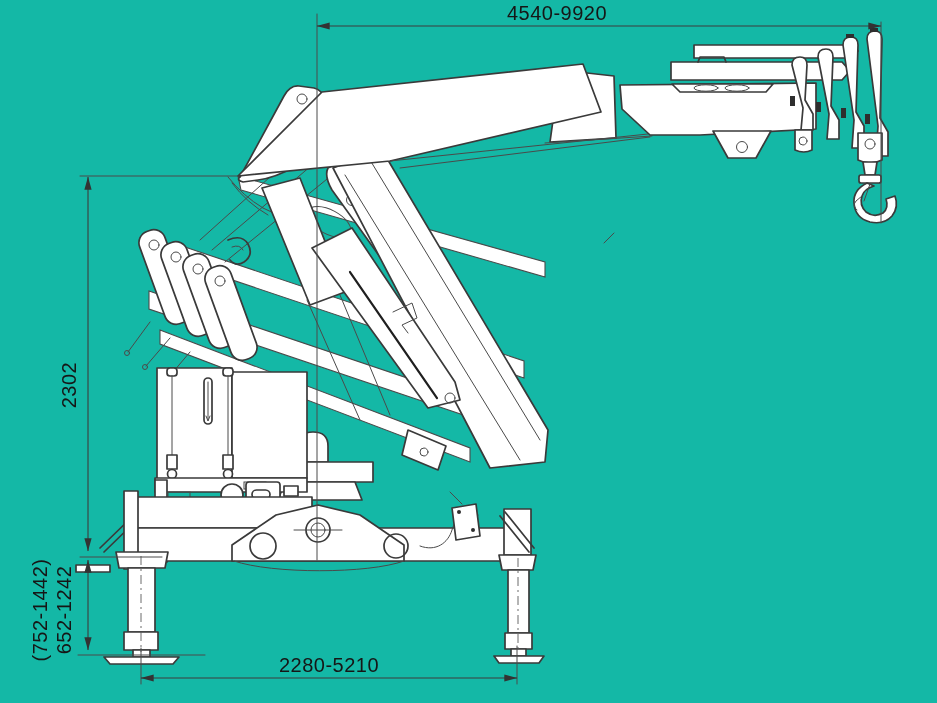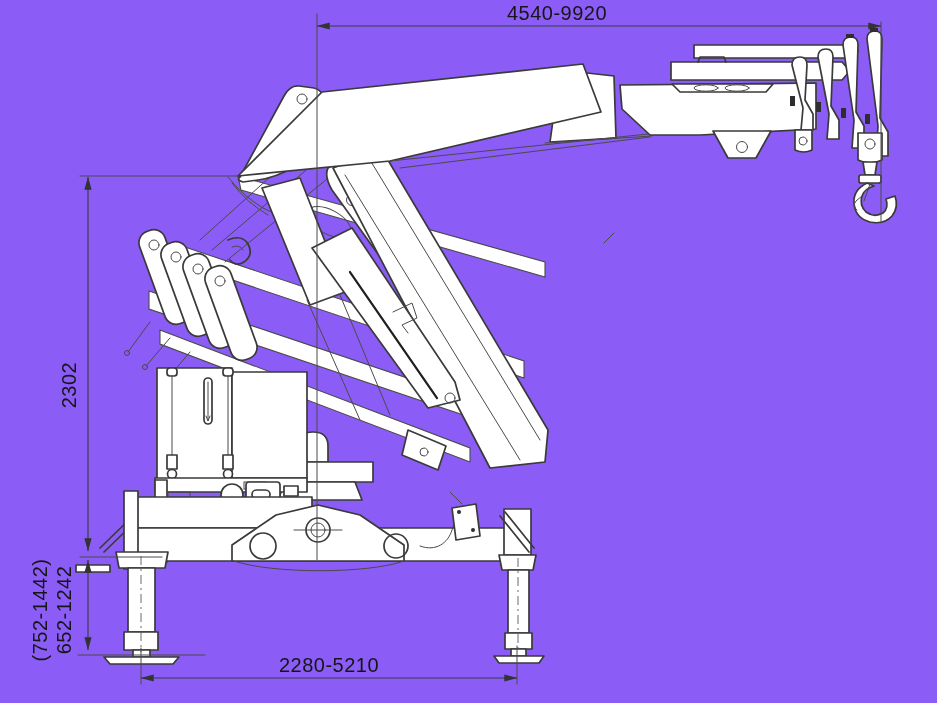--- a/index.html
+++ b/index.html
@@ -1,16 +1,16 @@
 <!DOCTYPE html>
 <html><head>
 <meta charset="utf-8">
 <style>
   html,body{margin:0;padding:0;background:#e8e8e8;}
-  .stage{position:relative;width:937px;height:703px;background:#8b5cf6;overflow:hidden;
+  .stage{position:relative;width:937px;height:703px;background:#14b8a6;overflow:hidden;
          font-family:"Liberation Sans",sans-serif;}
   svg{position:absolute;left:0;top:0;}
   
   .s  {stroke:#3a3a3a;stroke-width:1.7;fill:none;stroke-linejoin:round;stroke-linecap:round}
   .sw {stroke:#3a3a3a;stroke-width:1.7;fill:#ffffff;stroke-linejoin:round}
   .t  {stroke:#4a4a4a;stroke-width:1;fill:none;stroke-linecap:round}
   .tw {stroke:#4a4a4a;stroke-width:1.1;fill:#ffffff}
   .dk {stroke:#1f1f1f;stroke-width:2.2;fill:none;stroke-linecap:round}
   .fd {fill:#2e2e2e;stroke:none}
   .dim{stroke:#3c3c3c;stroke-width:1.1;fill:none}

